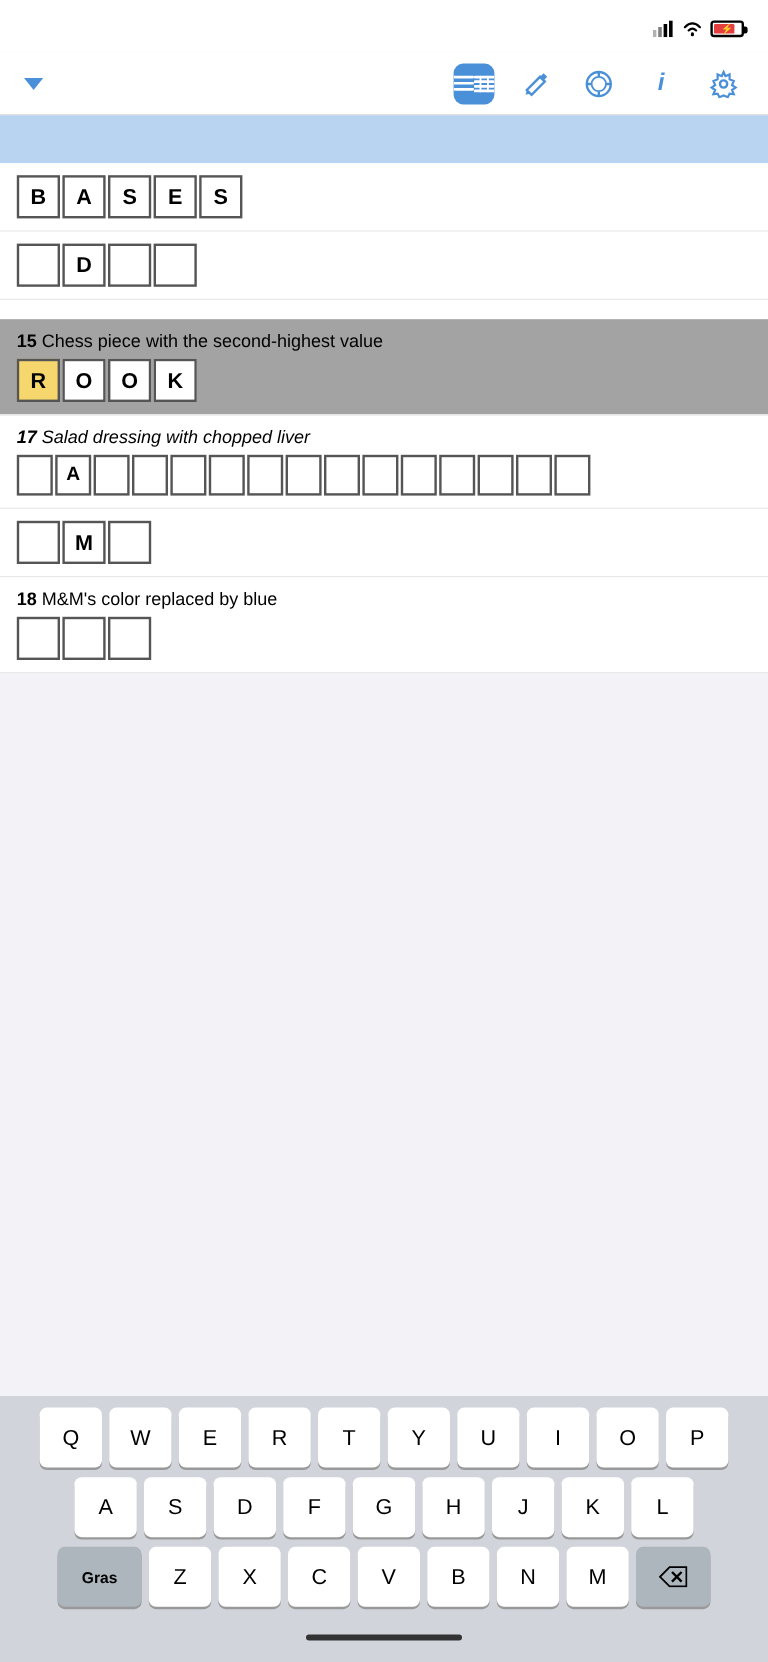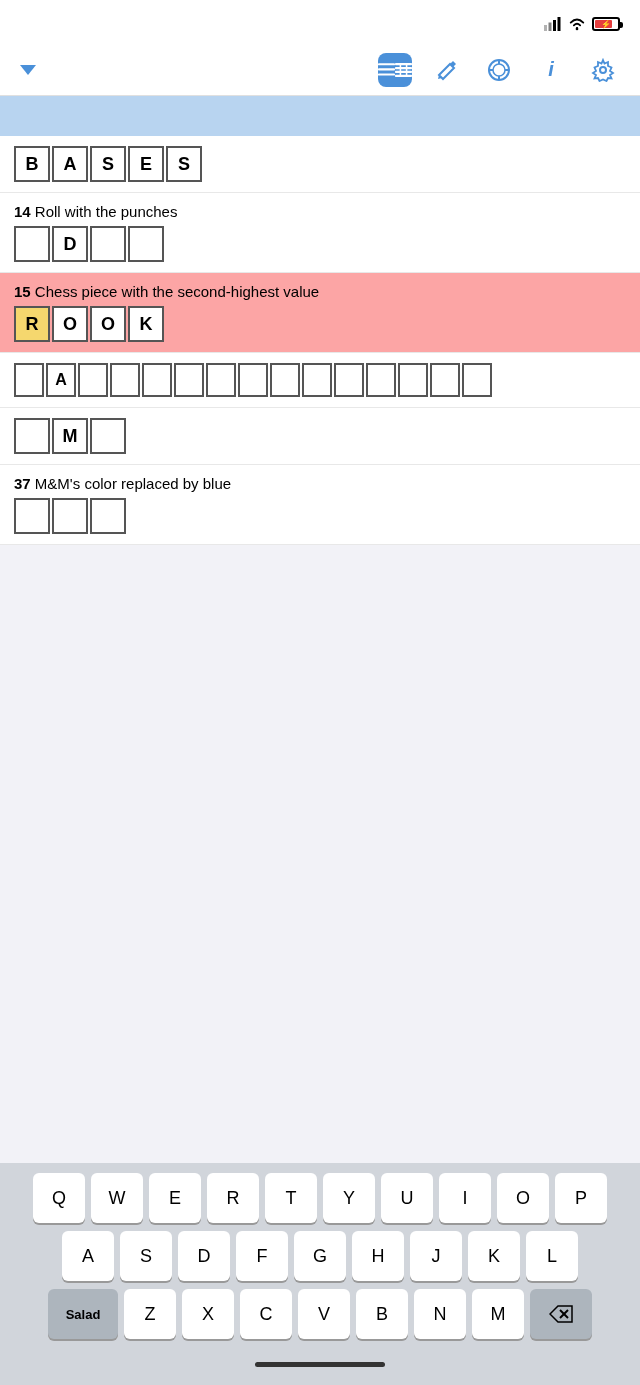--- a/index.html
+++ b/index.html
@@ -99,21 +99,22 @@
     
     .clue-list {
       background: #fff;
       padding: 0;
     }
     .clue-group {
       border-bottom: 1px solid #e8e8e8;
       padding: 10px 14px 10px 14px;
     }
     .clue-group.highlighted {
-      background: #fca5a5;
+      background: #a3a3a3;
+      margin-top: 16px;
     }
     .clue-header {
       font-size: 15px;
       color: #000;
       margin-bottom: 6px;
     }
     .clue-header .clue-num {
       font-weight: 700;
     }
     .clue-header.italic-clue {
@@ -289,38 +290,38 @@
 <div class="clue-group">
       <div class="clue-boxes">
         <div class="letter-box empty">B</div>
         <div class="letter-box empty">A</div>
         <div class="letter-box empty">S</div>
         <div class="letter-box empty">E</div>
         <div class="letter-box empty">S</div>
       </div>
     </div>
     <div class="clue-group">
-      <div class="clue-header"><span class="clue-num">14 </span><span>Roll with the punches</span></div>
       <div class="clue-boxes">
         <div class="letter-box empty"></div>
         <div class="letter-box empty">D</div>
         <div class="letter-box empty"></div>
         <div class="letter-box empty"></div>
       </div>
     </div>
     <div class="clue-group highlighted">
       <div class="clue-header"><span class="clue-num">15 </span><span>Chess piece with the second-highest value</span></div>
       <div class="clue-boxes">
         <div class="letter-box filled-yellow">R</div>
         <div class="letter-box empty">O</div>
         <div class="letter-box empty">O</div>
         <div class="letter-box empty">K</div>
       </div>
     </div>
     <div class="clue-group">
+      <div class="clue-header italic-clue"><span class="clue-num">17 </span><span>Salad dressing with chopped liver</span></div>
       <div class="clue-boxes">
         <div class="letter-box wide-row empty" style="width: 30px; height: 34px; font-size: 16px;"></div>
         <div class="letter-box wide-row empty" style="width: 30px; height: 34px; font-size: 16px;">A</div>
         <div class="letter-box wide-row empty" style="width: 30px; height: 34px; font-size: 16px;"></div>
         <div class="letter-box wide-row empty" style="width: 30px; height: 34px; font-size: 16px;"></div>
         <div class="letter-box wide-row empty" style="width: 30px; height: 34px; font-size: 16px;"></div>
         <div class="letter-box wide-row empty" style="width: 30px; height: 34px; font-size: 16px;"></div>
         <div class="letter-box wide-row empty" style="width: 30px; height: 34px; font-size: 16px;"></div>
         <div class="letter-box wide-row empty" style="width: 30px; height: 34px; font-size: 16px;"></div>
         <div class="letter-box wide-row empty" style="width: 30px; height: 34px; font-size: 16px;"></div>
@@ -333,21 +334,21 @@
       </div>
     </div>
     <div class="clue-group">
       <div class="clue-boxes">
         <div class="letter-box empty"></div>
         <div class="letter-box empty">M</div>
         <div class="letter-box empty"></div>
       </div>
     </div>
     <div class="clue-group">
-      <div class="clue-header"><span class="clue-num">37 </span><span>M&amp;M's color replaced by blue</span></div>
+      <div class="clue-header"><span class="clue-num">18 </span><span>M&amp;M's color replaced by blue</span></div>
       <div class="clue-boxes">
         <div class="letter-box empty"></div>
         <div class="letter-box empty"></div>
         <div class="letter-box empty"></div>
       </div>
     </div>
   </div>
 
 <div style="height:230px;"></div>
 
@@ -369,21 +370,21 @@
       <div class="key">S</div>
       <div class="key">D</div>
       <div class="key">F</div>
       <div class="key">G</div>
       <div class="key">H</div>
       <div class="key">J</div>
       <div class="key">K</div>
       <div class="key">L</div>
     </div>
     <div class="keyboard-row">
-      <div class="key special">Salad</div>
+      <div class="key special">Gras</div>
       <div class="key">Z</div>
       <div class="key">X</div>
       <div class="key">C</div>
       <div class="key">V</div>
       <div class="key">B</div>
       <div class="key">N</div>
       <div class="key">M</div>
       <div class="key backspace">
         <svg width="24" height="18" viewBox="0 0 24 18">
           <path d="M9 1 L23 1 L23 17 L9 17 L1 9 Z" fill="none" stroke="#000" stroke-width="1.5"></path>

